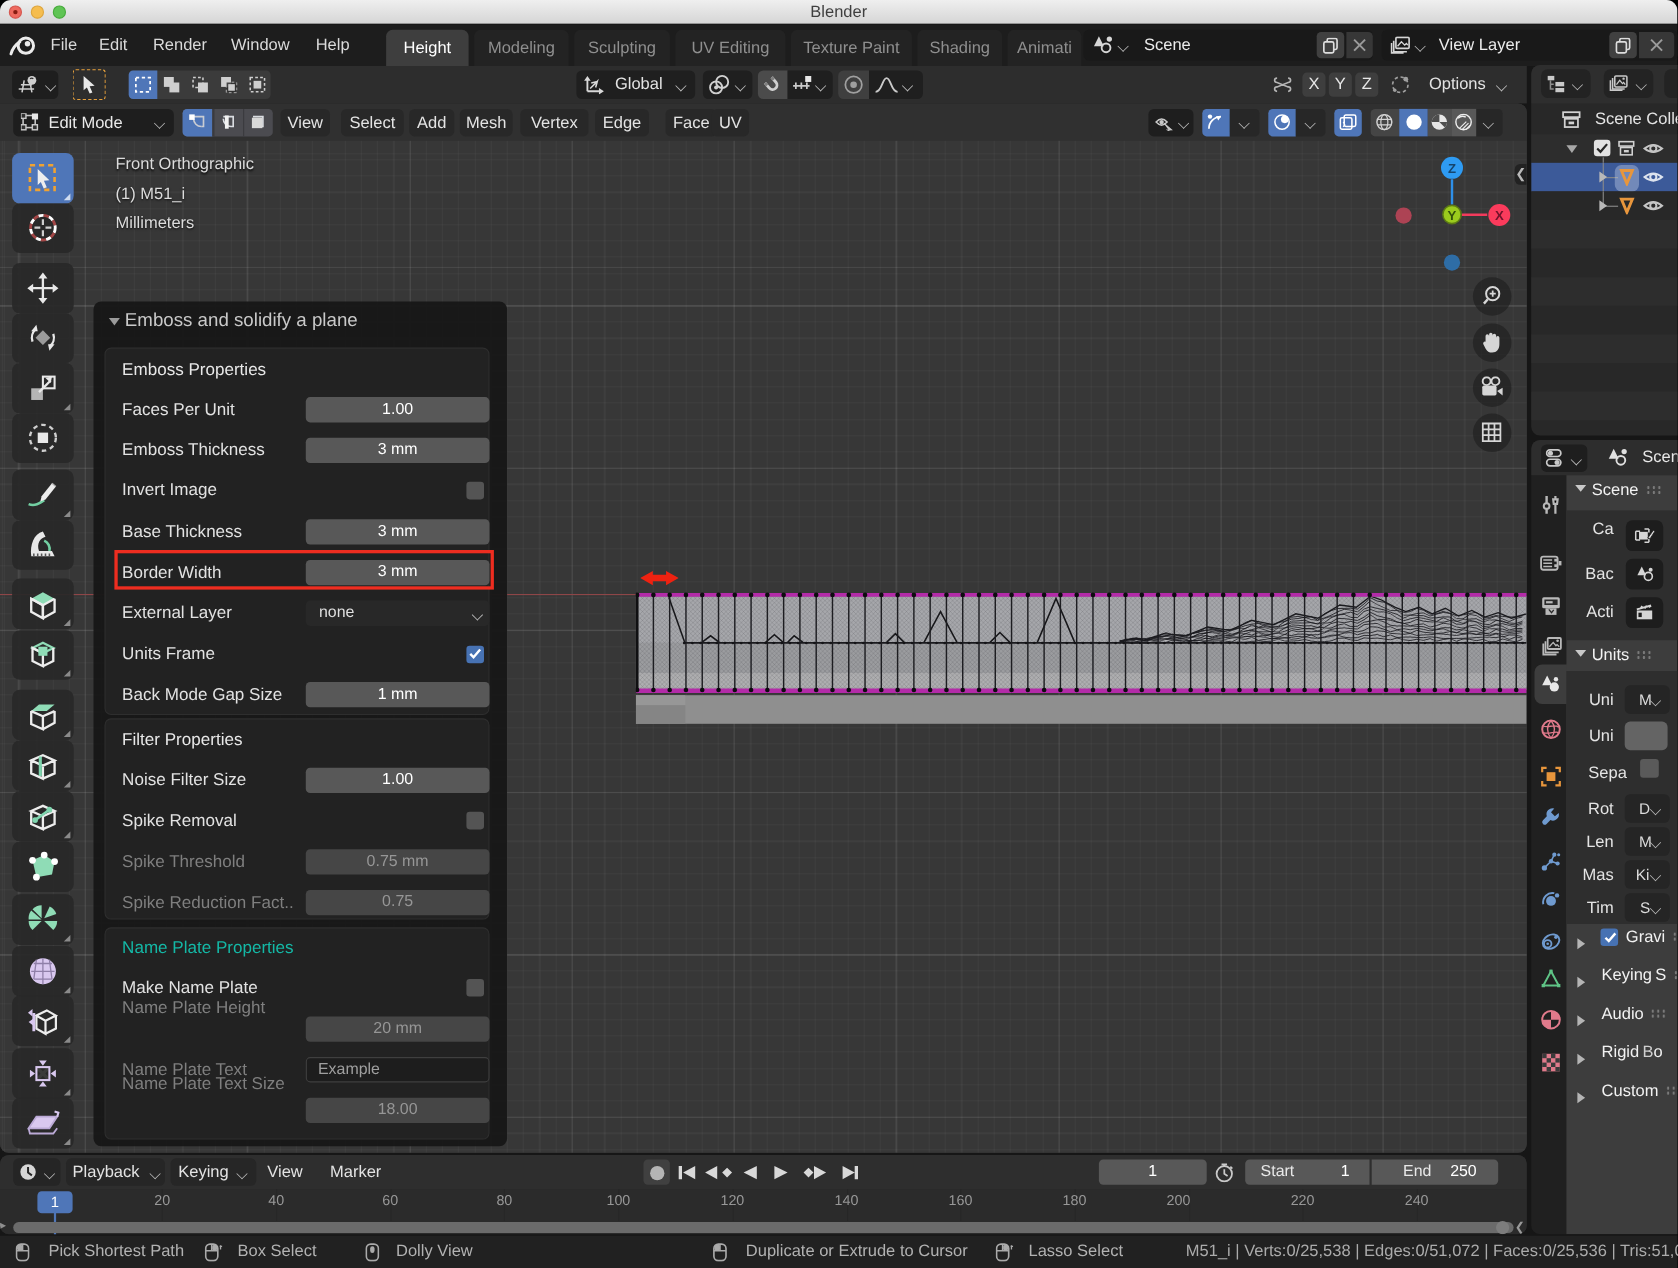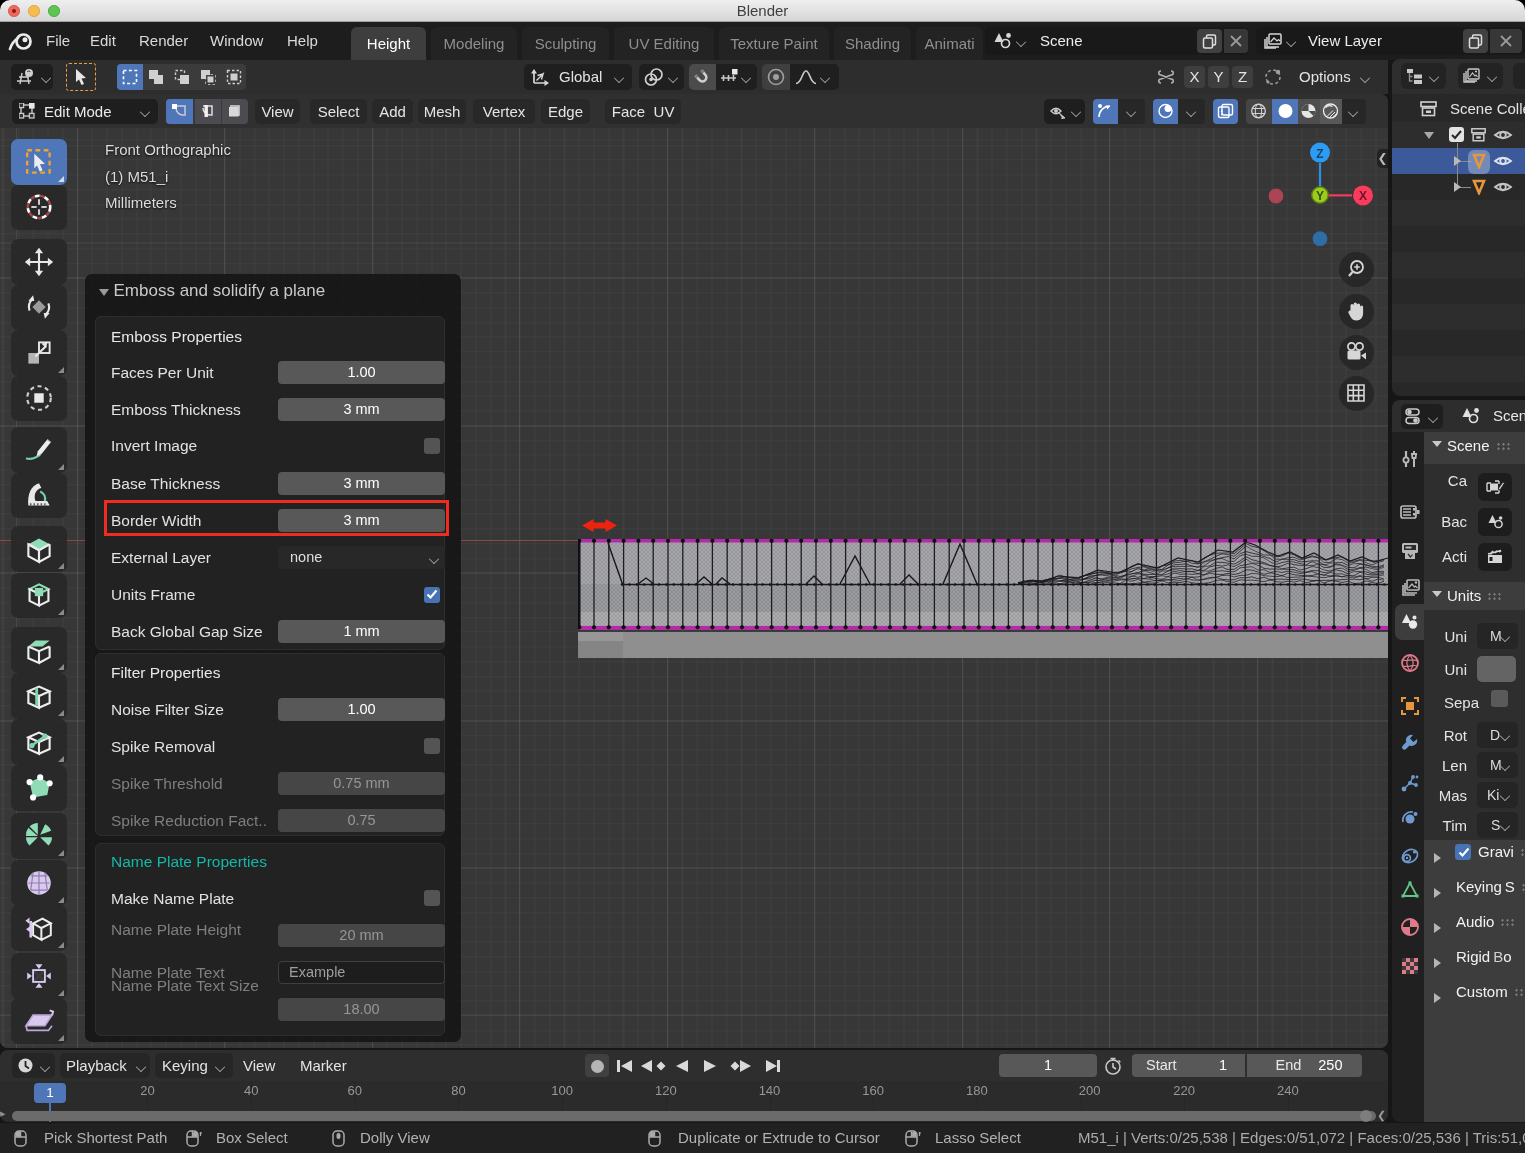--- a/index.html
+++ b/index.html
@@ -833,35 +833,35 @@
         <div class="wgt" style="top:235px">3 mm</div>
       <div class="abs" style="left:19.4px;top:226.7px;width:345px;height:36px;border:3px solid #ee2d20"></div>
       <div class="lbl" style="left:26.5px;top:272.4px">External Layer</div>
       <div class="abs" style="left:193.5px;top:272.4px;width:167px;height:23px;background:#282828;border-radius:4px;color:#dfdfdf;font-size:14.5px;line-height:23px;padding-left:12px">none</div>
       <span class="chev abs" style="left:344px;top:280px"></span>
       <div class="lbl" style="left:26.5px;top:309.5px">Units Frame</div>
       <div class="cb on" style="top:313px"></div>
       <svg class="abs" style="left:341.5px;top:315.5px" width="12" height="11" viewBox="0 0 12 11">
           <path d="M1.5 5.5 L4.5 8.5 L10.5 1.5" fill="none" stroke="#fff" stroke-width="2.2"></path>
         </svg>
-      <div class="lbl" style="left:26.5px;top:346.6px">Back Global Gap Size</div>
+      <div class="lbl" style="left:26.5px;top:346.6px">Back Mode Gap Size</div>
         <div class="wgt" style="top:346.6px">1 mm</div>
       <div class="lbl" style="left:26.5px;top:387.5px;color:#e8e8e8">Filter Properties</div>
       <div class="lbl" style="left:26.5px;top:424px">Noise Filter Size</div>    
         <div class="wgt" style="top:424px">1.00</div>
       <div class="lbl" style="left:26.5px;top:461px">Spike Removal</div>        
         <div class="cb" style="top:464.5px"></div>
       <div class="lbl dis" style="left:26.5px;top:498px">Spike Threshold</div>  
         <div class="wgt dis" style="top:498px">0.75 mm</div>
       <div class="lbl dis" style="left:26.5px;top:535px">Spike Reduction Fact..</div>
         <div class="wgt dis" style="top:535px">0.75</div>
       <div class="lbl" style="left:26.5px;top:576px;color:#14b8a6">Name Plate Properties</div>
       <div class="lbl" style="left:26.5px;top:613px">Make Name Plate</div>      
         <div class="cb" style="top:616.5px"></div>
-      <div class="lbl dis" style="left:26.5px;top:644px">Name Plate Height</div>
+      <div class="lbl dis" style="left:26.5px;top:631px">Name Plate Height</div>
         <div class="wgt dis" style="top:650px">20 mm</div>
       <div class="lbl dis" style="left:26.5px;top:687px">Name Plate Text</div>
       <div class="abs" style="left:193.5px;top:687px;width:167px;height:23px;background:#1d1d1d;border:1px solid #3f3f3f;border-radius:4px;color:#9f9f9f;font-size:14.5px;line-height:21px;padding-left:10px">Example</div>
       <div class="lbl dis" style="left:26.5px;top:700px">Name Plate Text Size</div>
         <div class="wgt dis" style="top:724px">18.00</div>
     </div>
   </div>
 </div>
 
 <div class="abs" id="timeline" style="left:0;top:1050px;width:1388px;height:72px;background:#2b2b2b;border-radius:8px;overflow:hidden">
@@ -920,21 +920,21 @@
         <div class="abs" style="left:542.1665px;top:2px;width:40px;text-align:center;font-size:13px;color:#989898">100</div>
         <div class="abs" style="left:562.1665px;top:0;width:1px;height:29px;background:rgba(0,0,0,.10)"></div>
         <div class="abs" style="left:645.8365px;top:2px;width:40px;text-align:center;font-size:13px;color:#989898">120</div>
         <div class="abs" style="left:665.8365px;top:0;width:1px;height:29px;background:rgba(0,0,0,.10)"></div>
         <div class="abs" style="left:749.5065000000001px;top:2px;width:40px;text-align:center;font-size:13px;color:#989898">140</div>
         <div class="abs" style="left:769.5065000000001px;top:0;width:1px;height:29px;background:rgba(0,0,0,.10)"></div>
         <div class="abs" style="left:853.1765px;top:2px;width:40px;text-align:center;font-size:13px;color:#989898">160</div>
         <div class="abs" style="left:873.1765px;top:0;width:1px;height:29px;background:rgba(0,0,0,.10)"></div>
         <div class="abs" style="left:956.8465000000001px;top:2px;width:40px;text-align:center;font-size:13px;color:#989898">180</div>
         <div class="abs" style="left:976.8465000000001px;top:0;width:1px;height:29px;background:rgba(0,0,0,.10)"></div>
-        <div class="abs" style="left:1060.5165000000002px;top:2px;width:40px;text-align:right;font-size:13px;color:#989898">200</div>
+        <div class="abs" style="left:1060.5165000000002px;top:2px;width:40px;text-align:left;font-size:13px;color:#989898">200</div>
         <div class="abs" style="left:1080.5165000000002px;top:0;width:1px;height:29px;background:rgba(0,0,0,.10)"></div>
         <div class="abs" style="left:1164.1865px;top:2px;width:40px;text-align:center;font-size:13px;color:#989898">220</div>
         <div class="abs" style="left:1184.1865px;top:0;width:1px;height:29px;background:rgba(0,0,0,.10)"></div>
         <div class="abs" style="left:1267.8565px;top:2px;width:40px;text-align:center;font-size:13px;color:#989898">240</div>
         <div class="abs" style="left:1287.8565px;top:0;width:1px;height:29px;background:rgba(0,0,0,.10)"></div>
       </div>
     <div class="abs" style="left:48.8px;top:20px;width:2px;height:22px;background:#4f76b8"></div>
     <div class="abs" style="left:34px;top:2px;width:32px;height:20px;background:#4f76b8;border-radius:4px;text-align:center;line-height:20px;font-size:13.5px;color:#fff">1</div>
     <div class="abs" style="left:12px;top:30px;width:1364px;height:10px;background:#6b6b6b;border-radius:5px"></div>
     <div class="abs" style="left:1360px;top:29px;width:12px;height:12px;background:#7d7d7d;border-radius:50%"></div>

